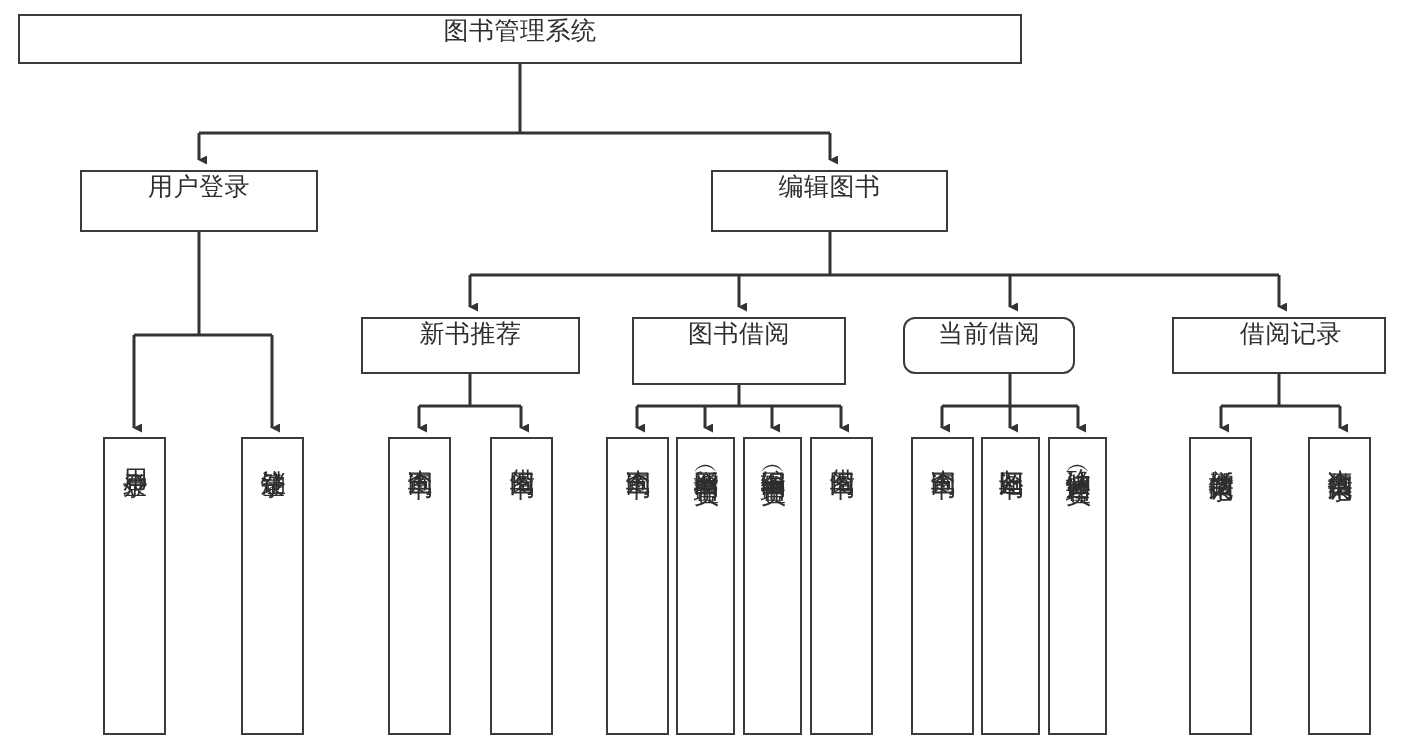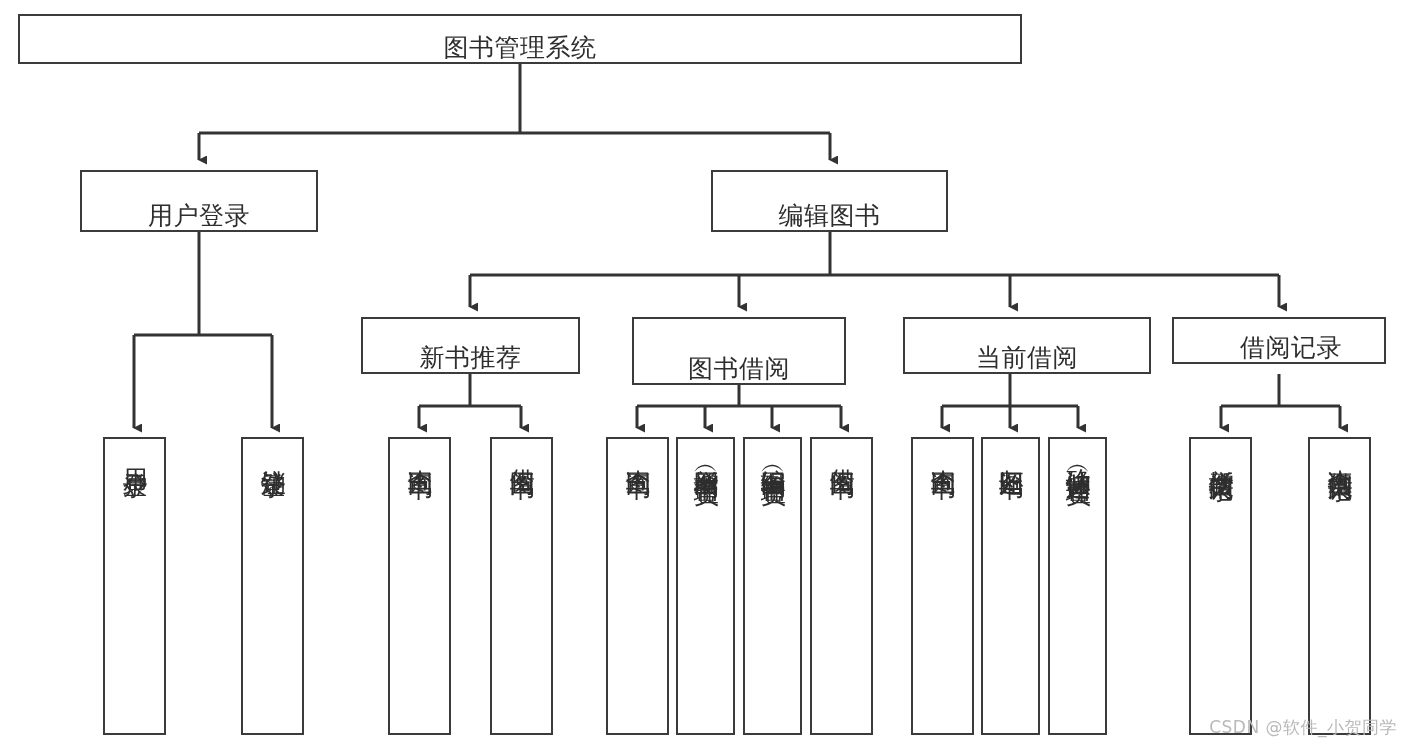--- a/index.html
+++ b/index.html
@@ -24,21 +24,21 @@
     width: 1405px;
     height: 747px;
     pointer-events: none;
   }
   .node {
     position: absolute;
     box-sizing: border-box;
     background: #ffffff;
     border: 2px solid #3b3b3b;
     display: flex;
-    align-items: flex-end;
+    align-items: flex-start;
     justify-content: center;
     color: #2e2e2e;
   }
   .node-label {
     color: #2e2e2e;
     line-height: 1.18;
     letter-spacing: 0.5px;
     white-space: nowrap;
   }
   .node.horizontal .node-label {
@@ -139,25 +139,25 @@
   </div>
 
   <div class="node horizontal" style="left:361px; top:317px; width:219px; height:57px;">
     <span class="node-label">新书推荐</span>
   </div>
 
   <div class="node horizontal" style="left:632px; top:317px; width:214px; height:68px;">
     <span class="node-label">图书借阅</span>
   </div>
 
-  <div class="node horizontal" style="left:903px; top:317px; width:248px; height:57px;">
+  <div class="node horizontal" style="left:903px; top:317px; width:172px; height:57px;border-radius:12px;">
     <span class="node-label">当前借阅</span>
   </div>
 
-  <div class="node horizontal" style="left:1172px; top:317px; width:214px; height:47px;padding-left:24px;">
+  <div class="node horizontal" style="left:1172px; top:317px; width:214px; height:57px;padding-left:24px;">
     <span class="node-label">借阅记录</span>
   </div>
 
   <div class="node leaf" style="left:103px; top:437px; width:63px; height:298px;">
     <span class="node-label">用户登录</span>
   </div>
 
   <div class="node leaf" style="left:241px; top:437px; width:63px; height:298px;">
     <span class="node-label">注销登录</span>
   </div>
@@ -199,15 +199,14 @@
   </div>
 
   <div class="node leaf" style="left:1189px; top:437px; width:63px; height:298px;">
     <span class="node-label">新增借阅记录</span>
   </div>
 
   <div class="node leaf" style="left:1308px; top:437px; width:63px; height:298px;">
     <span class="node-label">查询借阅记录</span>
   </div>
 
-  <div class="watermark">CSDN @软件_小贺同学</div>
 
 </div>
 
 </body></html>

